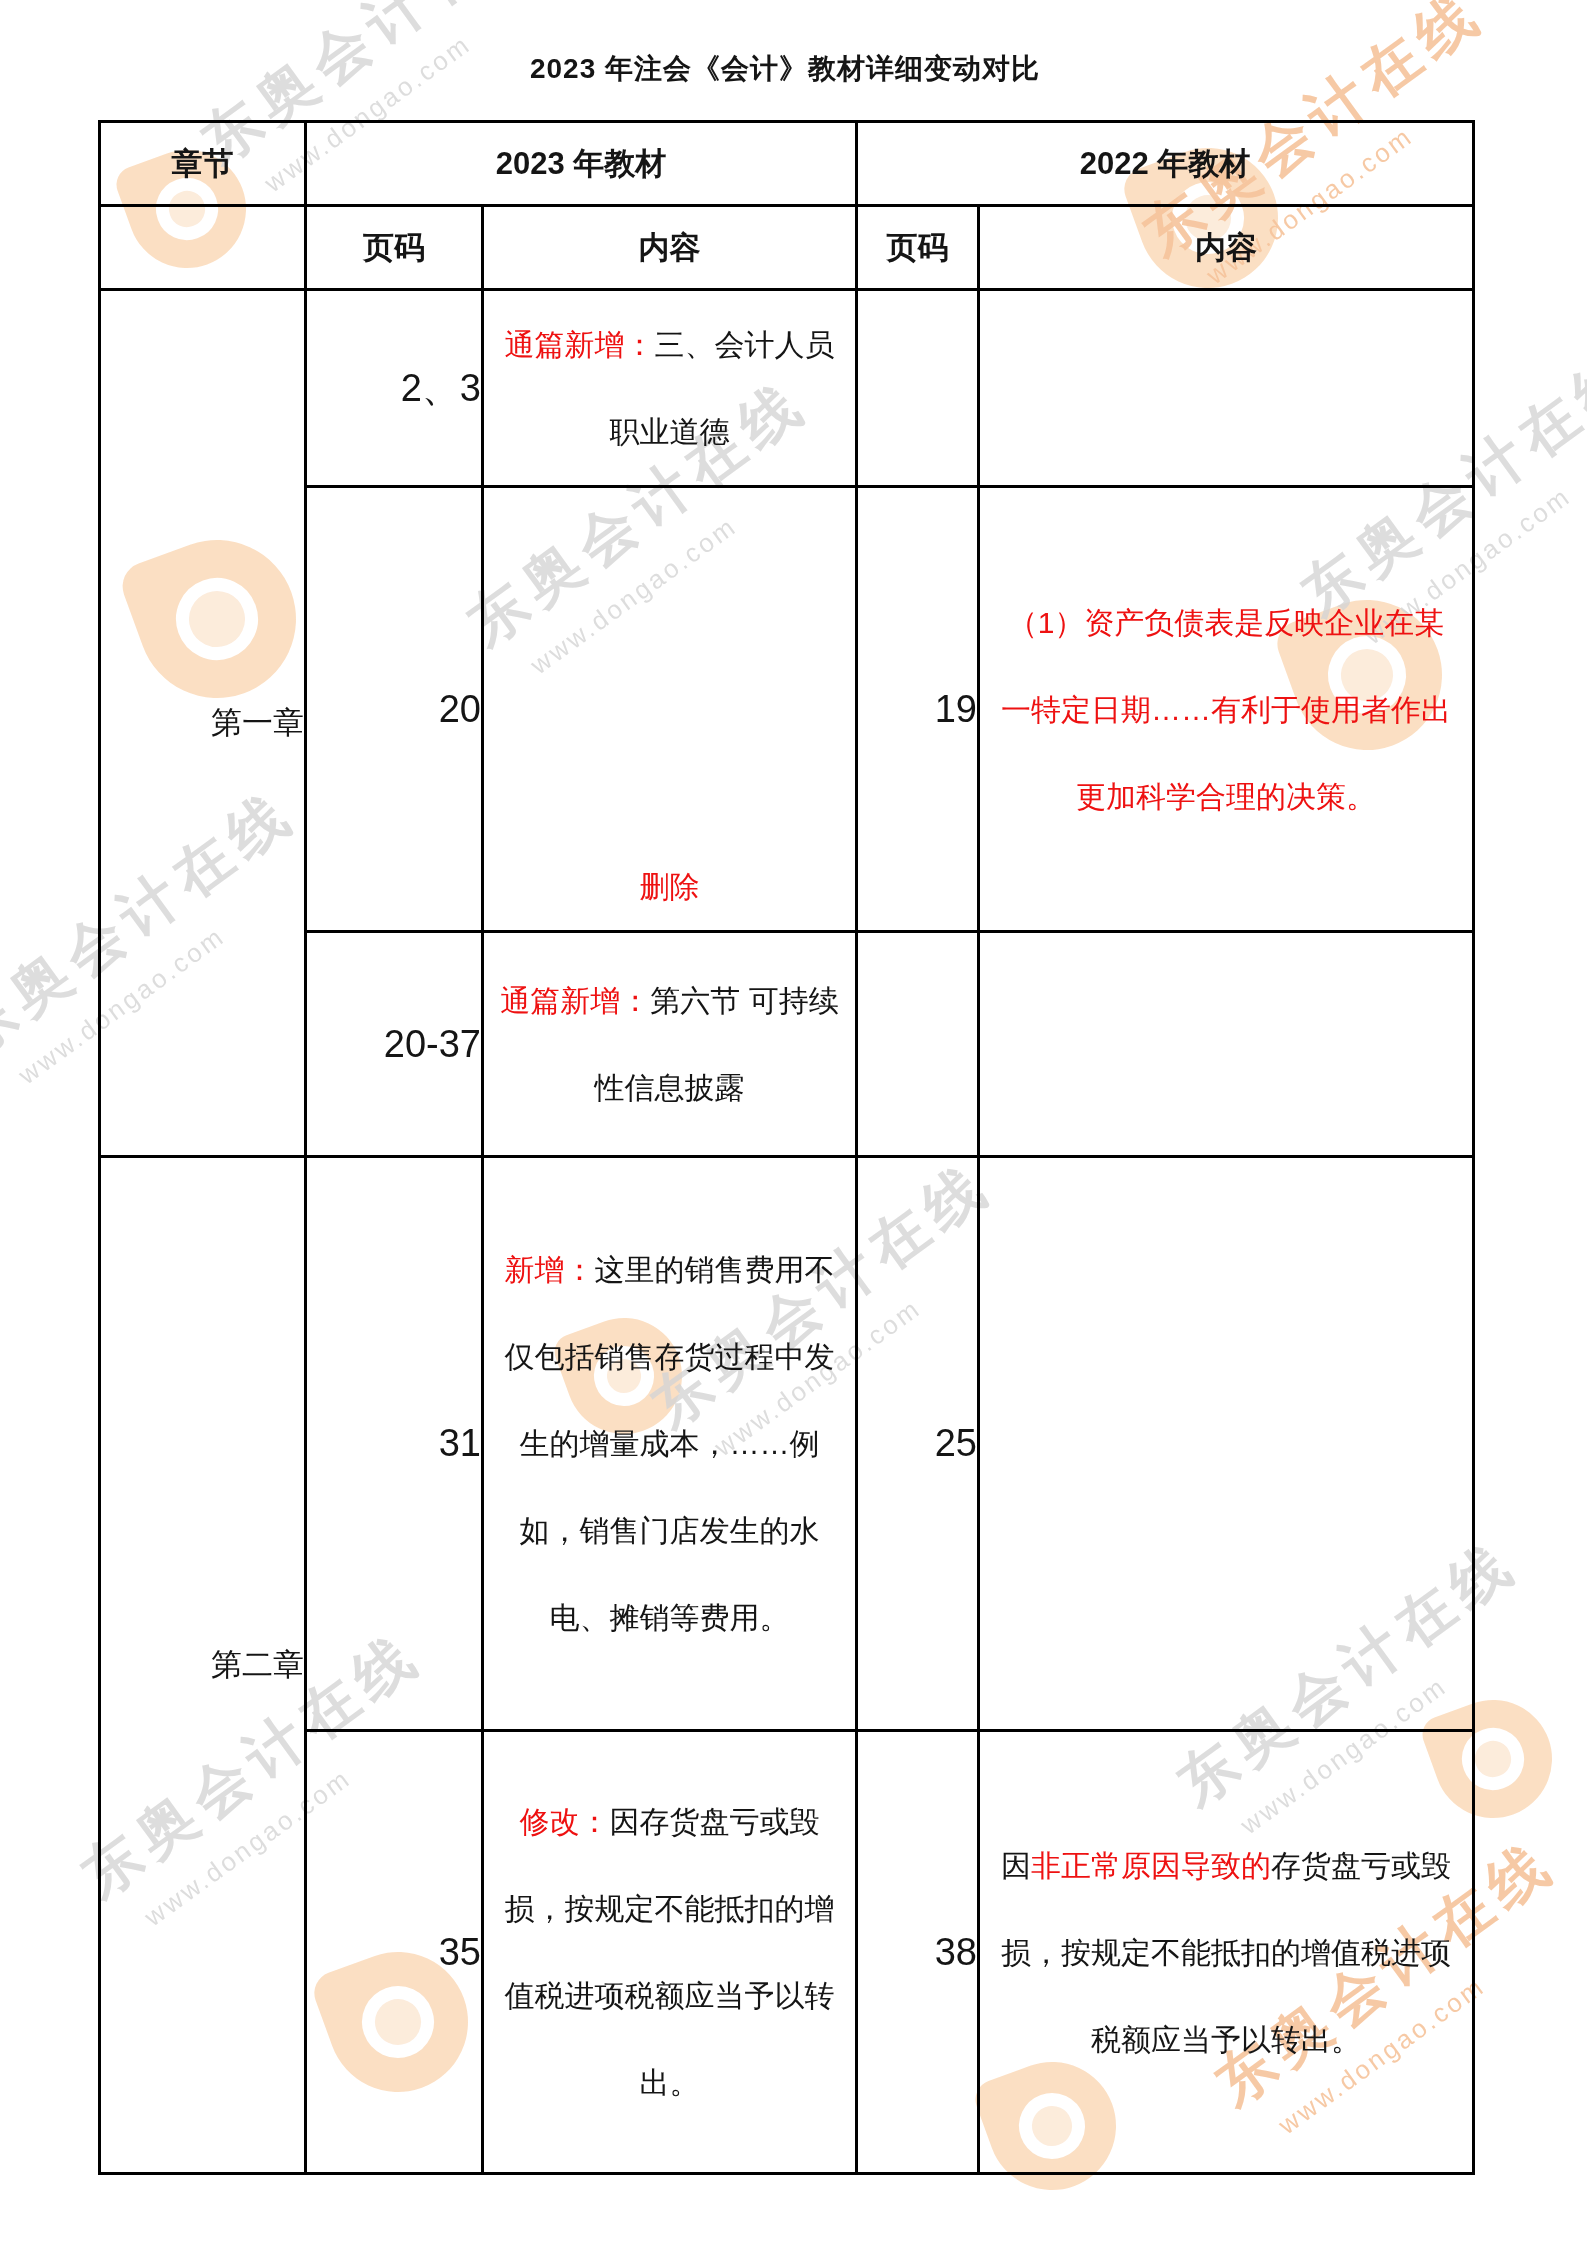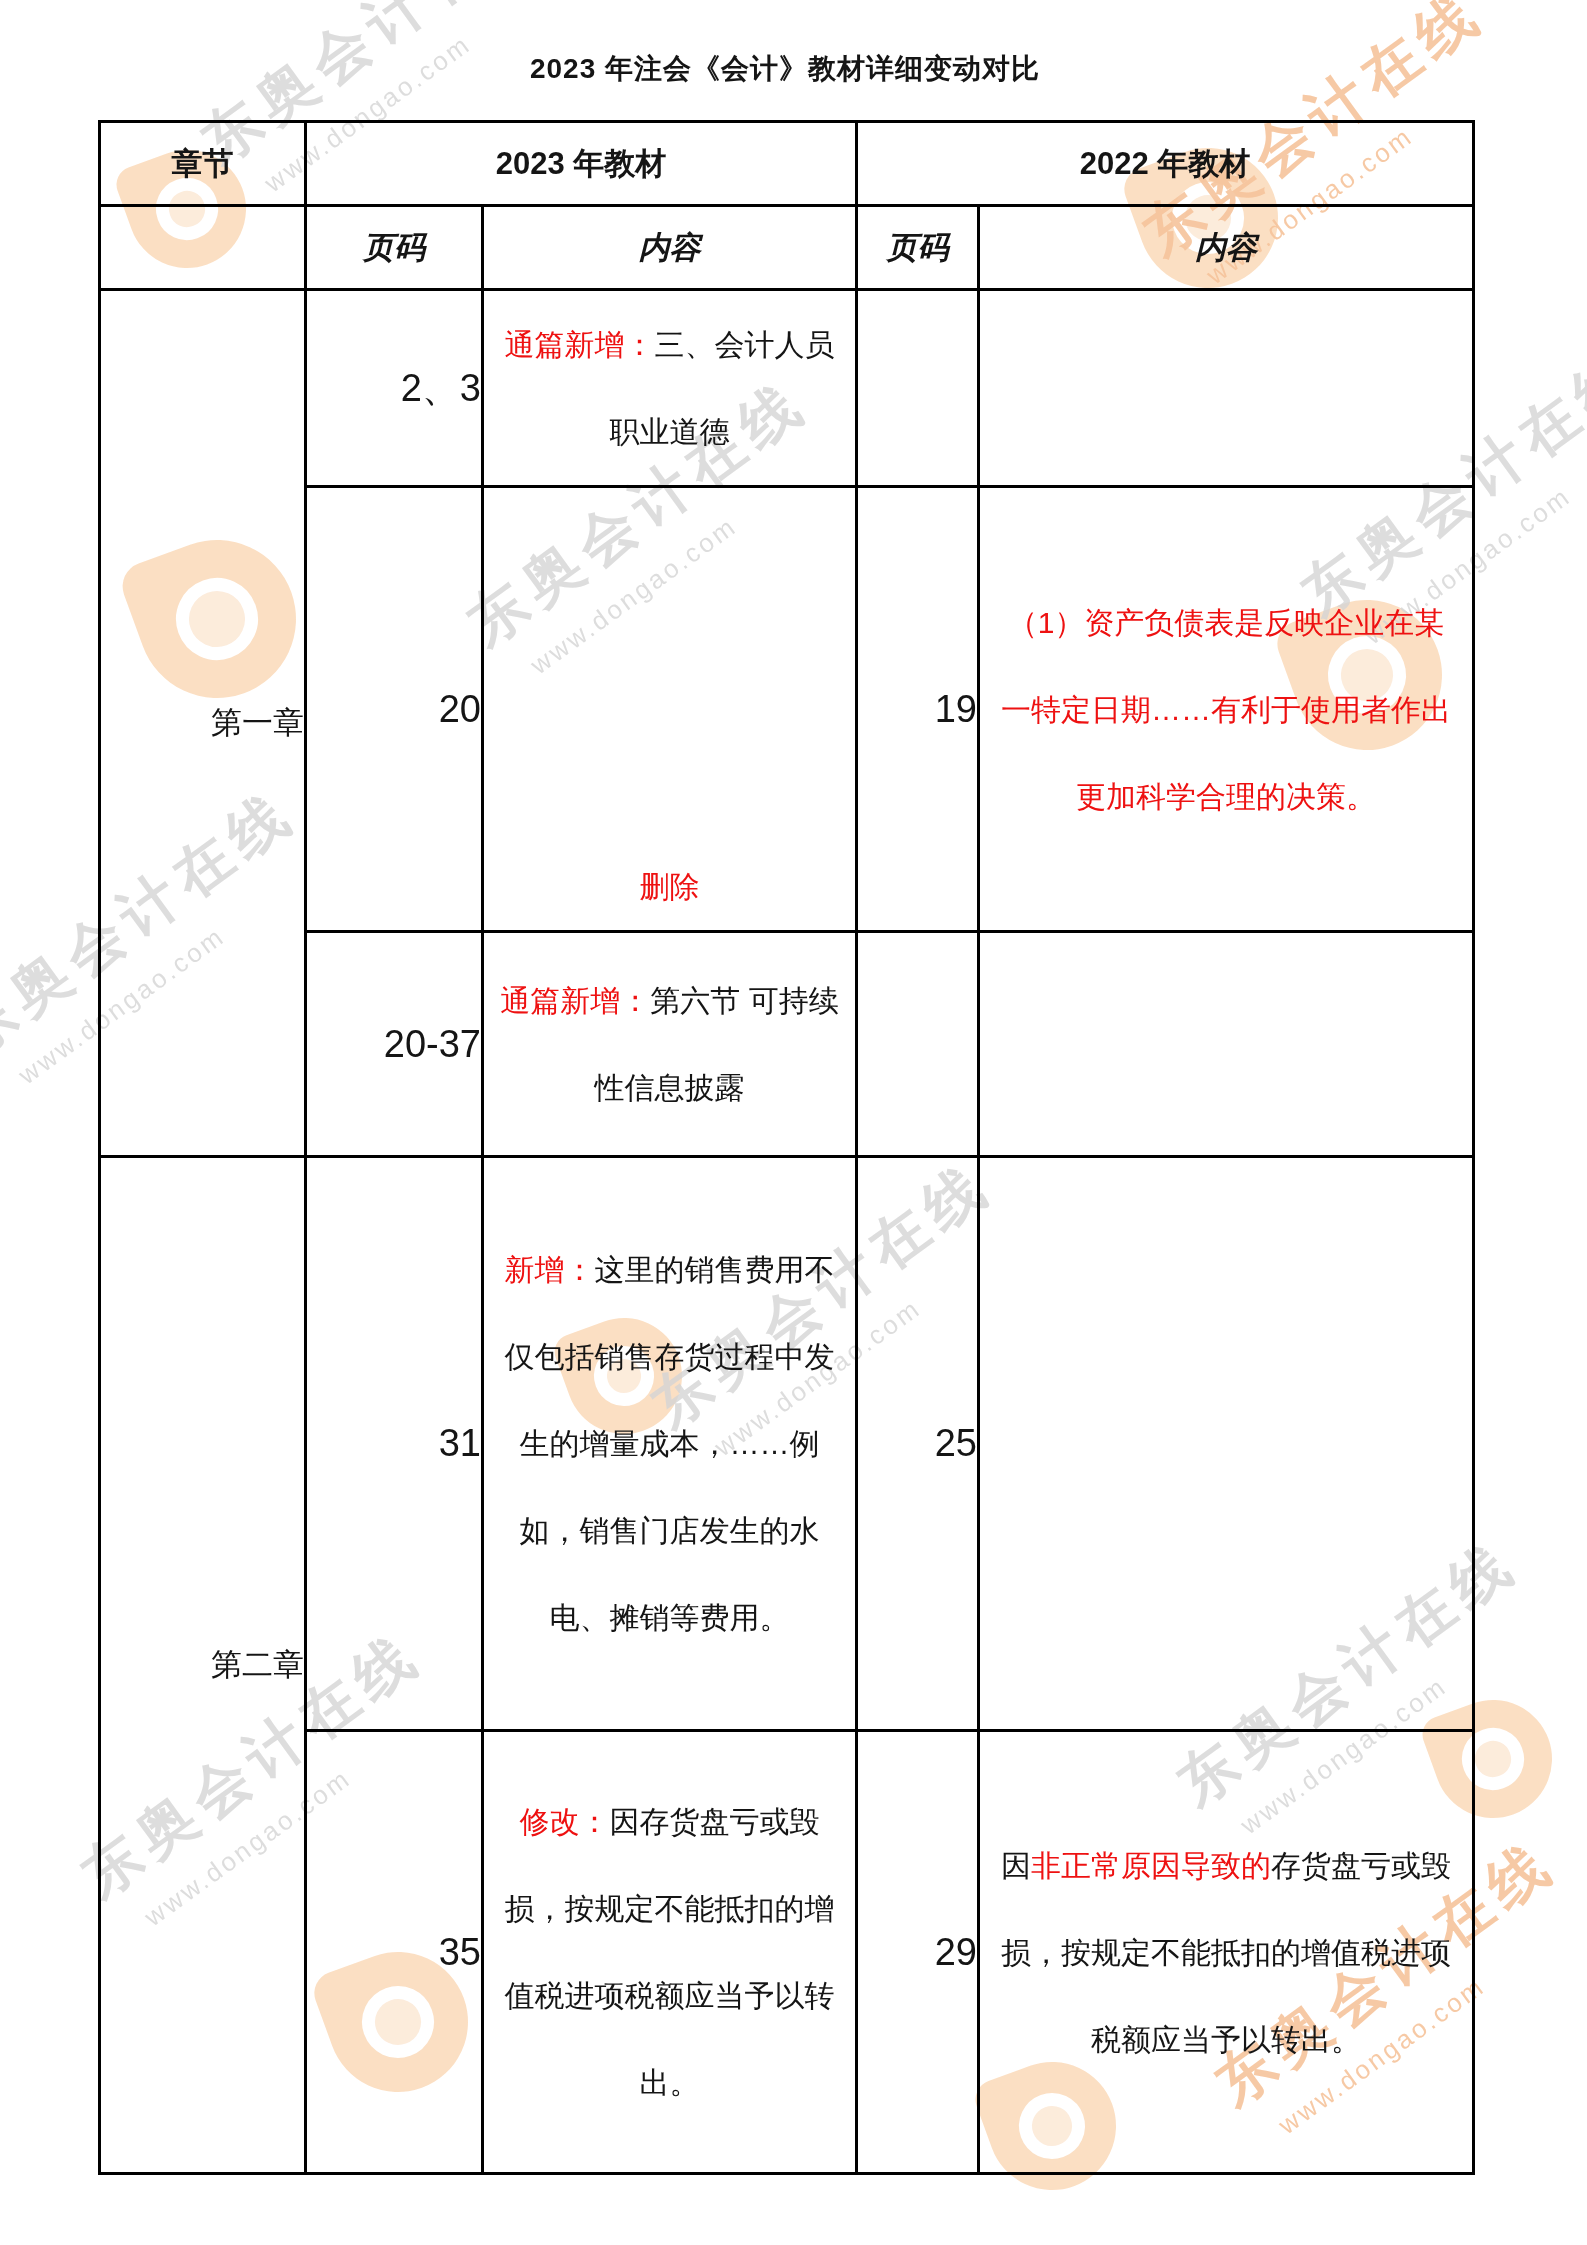--- a/index.html
+++ b/index.html
@@ -57,21 +57,21 @@
   .doc-table{
     position:absolute;left:98px;top:120px;width:1374px;
     border-collapse:collapse;table-layout:fixed;z-index:1;
   }
   .doc-table td{
     border:3px solid var(--line);
     vertical-align:middle;
     background:transparent;
   }
   tr.rh1{height:84px;}
-  tr.rh2{height:84px;font-style:italic;}
+  tr.rh2{height:84px;}
   tr.rr1{height:182px;}
   tr.rr2{height:445px;}
   tr.rr3{height:225px;}
   tr.rr4{height:574px;}
   tr.rr5{height:443px;}
 
   .th{font-weight:bold;font-size:31px;text-align:center;}
   .chapter{font-size:31px;text-align:right;}
   .pg{font-size:38px;text-align:right;}
   .content{
@@ -202,17 +202,17 @@
     <td class="chapter" rowspan="2">第二章</td>
     <td class="pg">31</td>
     <td class="content"><span class="seg red">新增：</span><span class="seg">这里的销售费用不仅包括销售存货过程中发生的增量成本，……例如，销售门店发生的水电、摊销等费用。</span></td>
     <td class="pg">25</td>
     <td class="content"></td>
   </tr>
 
   <tr class="rr5">
     <td class="pg">35</td>
     <td class="content"><span class="seg red">修改：</span><span class="seg">因存货盘亏或毁损，按规定不能抵扣的增值税进项税额应当予以转出。</span></td>
-    <td class="pg">29</td>
+    <td class="pg">38</td>
     <td class="content"><span class="seg">因</span><span class="seg red">非正常原因导致的</span><span class="seg">存货盘亏或毁损，按规定不能抵扣的增值税进项税额应当予以转出。</span></td>
   </tr>
 </tbody>
   </table>
 
 </body></html>

